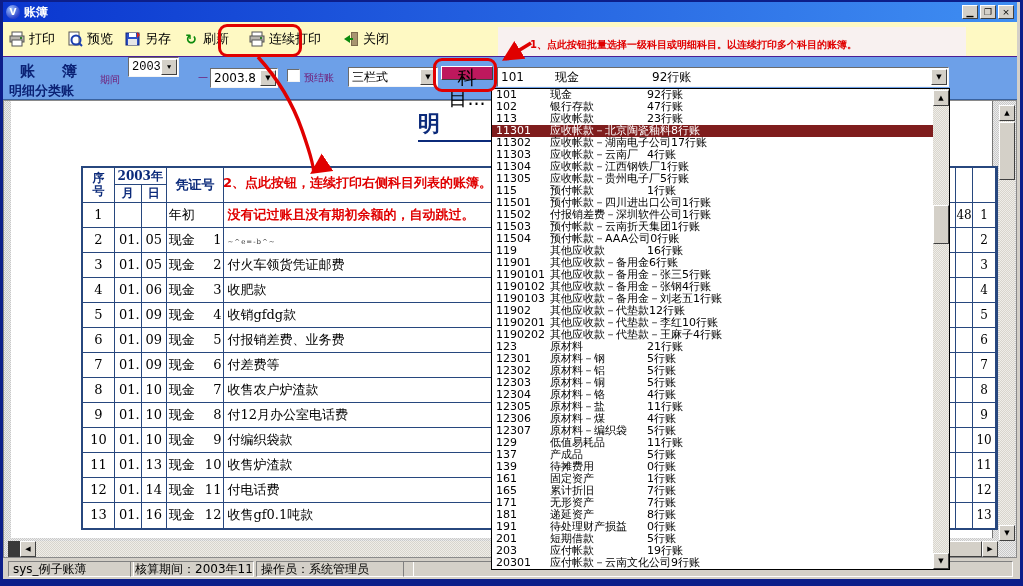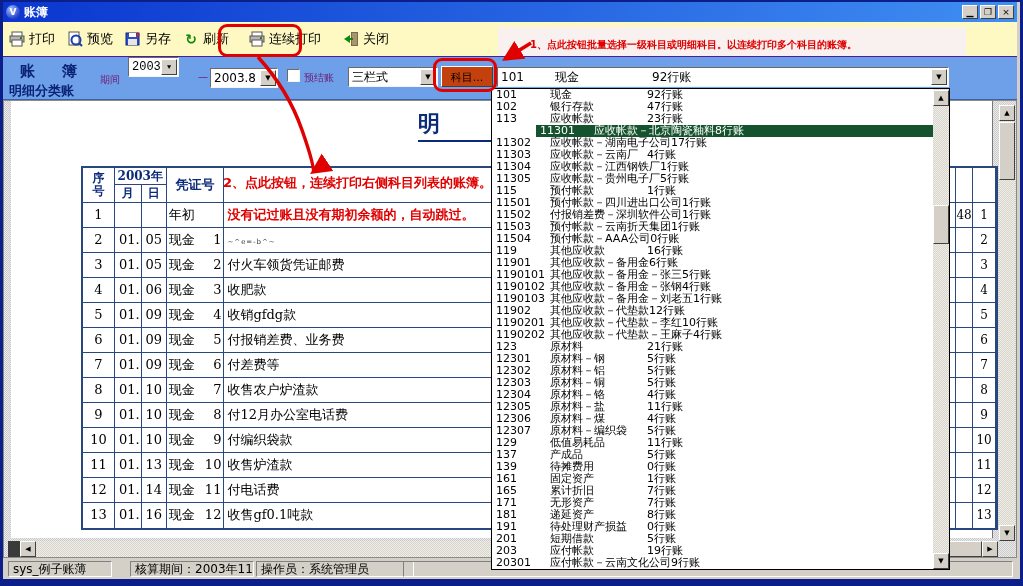--- a/index.html
+++ b/index.html
@@ -36,22 +36,22 @@
   .bk-title{position:absolute;left:17px;top:5px;font-size:15px;font-weight:bold;color:#0b2275;letter-spacing:6px;}
   .bk-sub{position:absolute;left:6px;top:25px;font-size:13px;font-weight:bold;color:#0b2275;}
   .lbl{position:absolute;font-size:10px;color:#701a75;}
   .combo{position:absolute;height:20px;background:#fff;border:1px solid;border-color:#6b6b6b #f4f4f4 #f4f4f4 #6b6b6b;
     display:flex;align-items:center;font-size:12px;}
   .combo .cv{flex:1;padding-left:3px;white-space:nowrap;overflow:hidden;}
   .dbtn{width:16px;height:16px;margin-right:1px;background:#d4d0c8;border:1px solid;border-color:#fff #404040 #404040 #fff;
     font-size:7px;line-height:14px;text-align:center;color:#000;flex:none;}
   .chk{position:absolute;left:287px;top:69px;width:13px;height:13px;background:#fff;border:1px solid;
     border-color:#6b6b6b #f4f4f4 #f4f4f4 #6b6b6b;}
-  .sbtn{position:absolute;left:441px;top:66px;width:52px;height:21px;background:#c2410c;
-    border:1px solid;border-color:#fff #404040 #404040 #fff;font-size:11px;text-align:center;line-height:21px;}
+  .sbtn{position:absolute;left:441px;top:66px;width:52px;height:14px;background:#be185d;
+    border:1px solid;border-color:#fff #404040 #404040 #fff;font-size:19px;text-align:center;line-height:21px;}
   
   .doc{position:absolute;left:3px;top:100px;width:1014px;height:458px;z-index:1;
     background-color:#ececec;
     background-image:linear-gradient(45deg,#c9c9c9 25%,transparent 25%,transparent 75%,#c9c9c9 75%),
       linear-gradient(45deg,#c9c9c9 25%,transparent 25%,transparent 75%,#c9c9c9 75%);
     background-position:0 0,1px 1px;background-size:2px 2px;
     border:1px solid #8a8a8a;}
   .page{position:absolute;left:7px;top:0;width:982px;height:437px;background:#fff;border-right:1px solid #777;
     font-family:"DejaVu Serif","Liberation Serif",serif;}
   .pg-title{position:absolute;left:407px;top:8px;font-size:22px;font-weight:bold;color:#0b2a7a;
@@ -98,21 +98,21 @@
     background-position:0 0,1px 1px;background-size:2px 2px;}
   .sc-thumb{position:absolute;background:#d4d0c8;border:1px solid;border-color:#fff #404040 #404040 #fff;}
   
   .acc-combo{position:absolute;left:497px;top:67px;width:452px;height:20px;z-index:41;}
   .list{position:absolute;left:491px;top:88px;width:459px;height:482px;background:#fff;
     border:1px solid #000;z-index:40;overflow:hidden;}
   .litems{position:absolute;left:0;top:0;width:443px;}
   .li{height:12px;line-height:12px;font-size:11px;white-space:nowrap;padding-left:4px;color:#000;}
   .li .code{display:inline-block;width:54px;}
   .li .nm{display:inline-block;min-width:97px;}
-  .li.sel{background:#14532d;color:#fff;width:100%;margin-left:44px;}
+  .li.sel{background:#7f1d1d;color:#fff;width:100%;}
   .acc-line .code{display:inline-block;width:54px;}
   .acc-line .nm{display:inline-block;min-width:97px;}
   
   .status{position:absolute;left:3px;top:558px;width:1014px;height:21px;background:#d4d0c8;z-index:30;}
   .sp{position:absolute;top:3px;height:16px;border:1px solid;border-color:#808080 #fff #fff #808080;
     font-size:12px;line-height:14px;padding-left:4px;color:#000;white-space:nowrap;overflow:hidden;}
   
   .ann{z-index:60;}
   .redbox{position:absolute;border:3px solid #e00000;border-radius:9px;z-index:66;}
   .note2{position:absolute;left:223px;top:174px;color:#e00000;font-size:13px;font-weight:bold;
@@ -519,21 +519,21 @@
       </div>
     <div class="sc-track" style="position:absolute;right:0;top:0;width:16px;height:480px;"></div>
     <div class="sc-btn" style="right:0;top:1px;">▲</div>
     <div class="sc-thumb" style="right:0;top:116px;width:16px;height:39px;"></div>
     <div class="sc-btn" style="right:0;top:464px;">▼</div>
   </div>
 
   <div class="status">
     <div>
 
-        <div class="sp" style="left: 5px; width: 104px;">sys_例子账薄</div>
+        <div class="sp" style="left: 5px; width: 126px;">sys_例子账薄</div>
 
         <div class="sp" style="left: 127px; width: 124px;">核算期间：2003年11月</div>
 
         <div class="sp" style="left: 253px; width: 158px;">操作员：系统管理员</div>
 
         <div class="sp" style="left: 400px; width: 610px;"></div>
       </div>
   </div>
 
   <div class="redbox" style="left:218px;top:24px;width:84px;height:33px;"></div>

